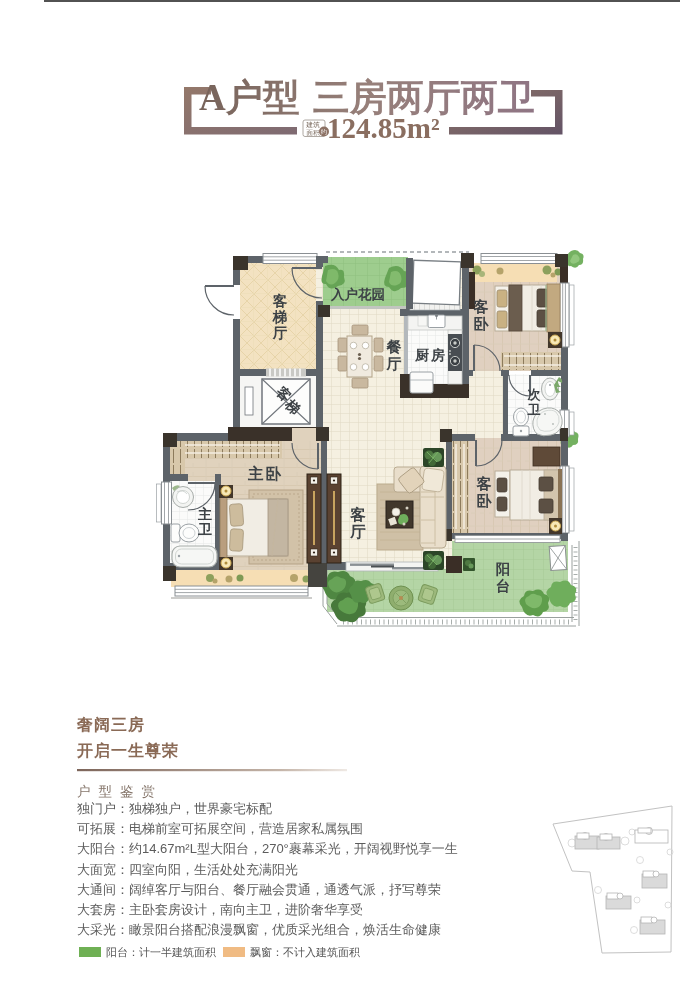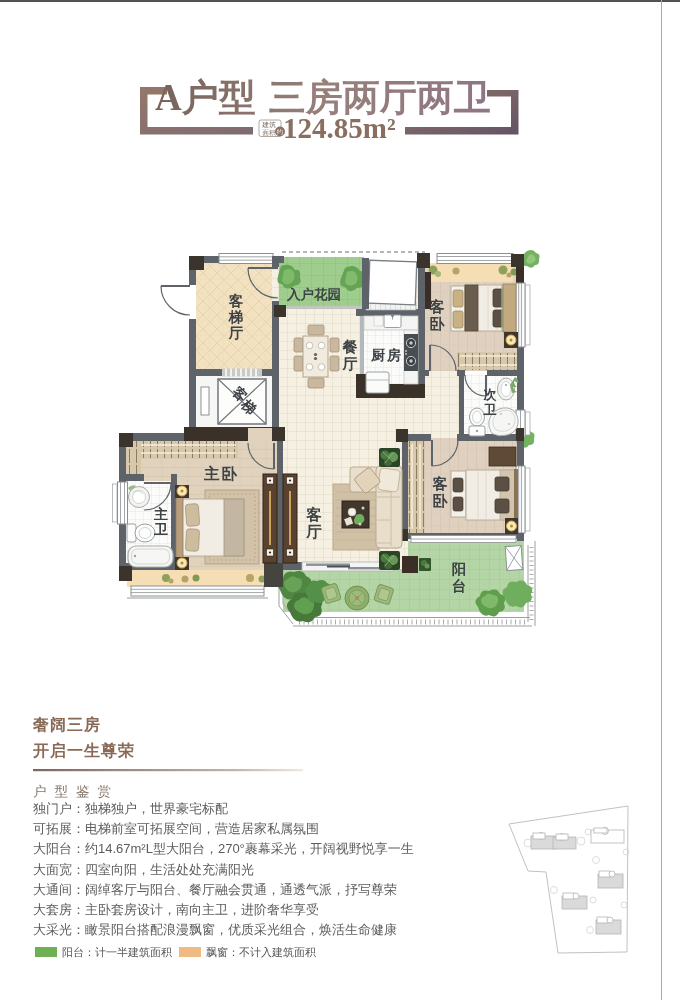--- a/index.html
+++ b/index.html
@@ -1,17 +1,17 @@
 <!DOCTYPE html>
 <html><head>
 <meta charset="utf-8">
 <style>
 html,body{margin:0;padding:0;background:#ffffff;width:680px;height:1000px;overflow:hidden;
 font-family:"Liberation Sans",sans-serif;}
-#page{position:relative;width:612px;height:1000px;}
+#page{position:relative;width:612px;height:1000px;padding-left:44px;}
 </style>
 </head>
 <body>
 <div id="page">
 <svg width="680" height="1000" viewBox="0 0 680 1000">
 <defs>
 <linearGradient id="gTitle" x1="0" y1="0" x2="1" y2="0">
 <stop offset="0" stop-color="#77635a"></stop>
           <stop offset="0.5" stop-color="#97807a"></stop>
           <stop offset="1" stop-color="#8f7584"></stop>

